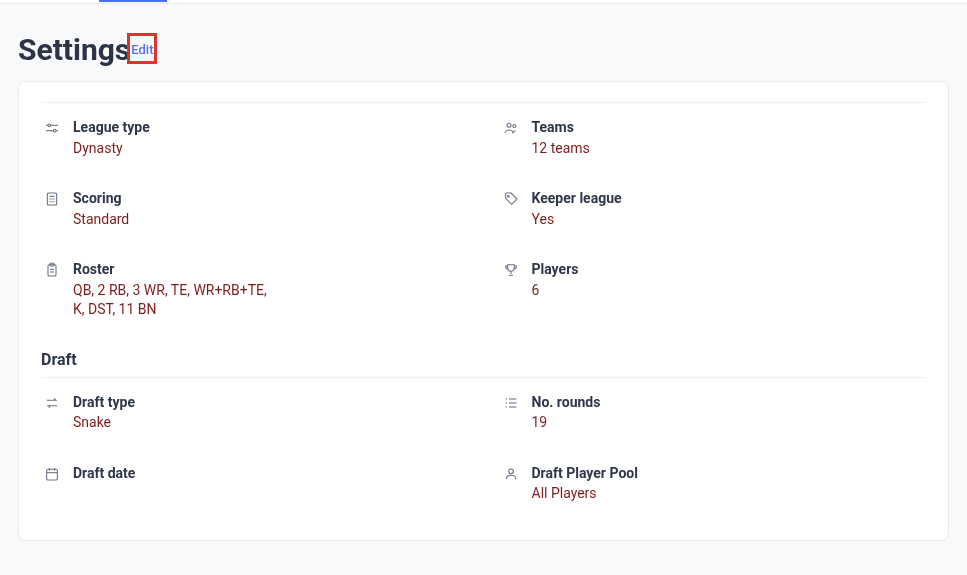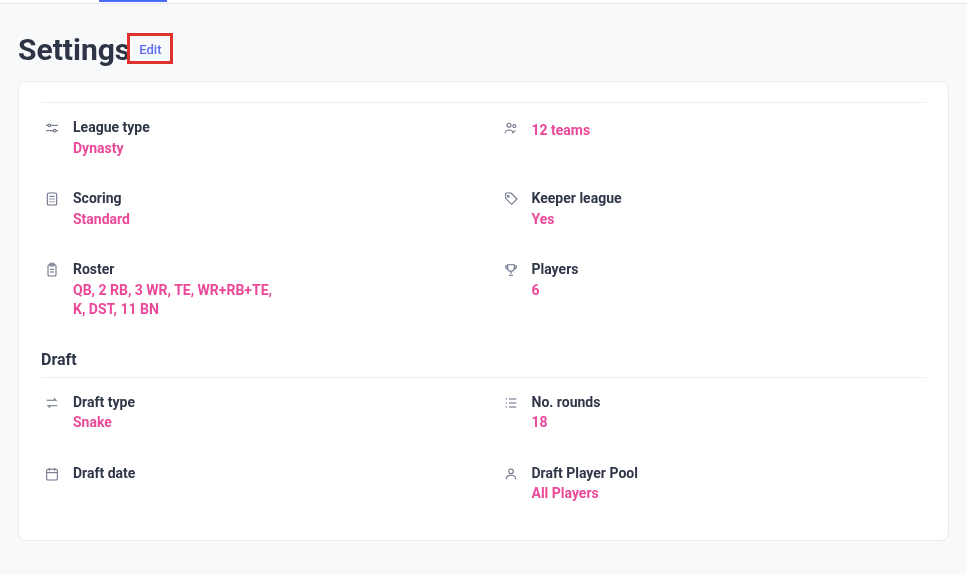--- a/index.html
+++ b/index.html
@@ -34,21 +34,21 @@
     align-items: center;
     margin-bottom: 14px;
   }
   .page-title {
     font-size: 30px;
     font-weight: 700;
     color: #2d3445;
   }
   .edit-link {
     border: 3px solid #e0322c;
-    padding: 3px 9px;
+    padding: 3px 1px;
     margin-left: -3px;
     margin-top: -2px;
   }
   .edit-text {
     color: #5b6df0;
     font-size: 13px;
     font-weight: 500;
     cursor: pointer;
   }
   .card {
@@ -101,25 +101,24 @@
   }
   .field-body { flex: 1; min-width: 0; }
   .field-label {
     font-size: 14px;
     font-weight: 700;
     color: #2f3648;
     line-height: 1.25;
   }
   .field-value {
     font-size: 14px;
-    color: #ec4899;
+    color: #7f1d1d;
     line-height: 1.4;
     margin-top: 2px;
     max-width: 200px;
-    font-weight: bold;
   }
 </style>
 </head>
 <body>
 
 <div class="topbar">
   <div class="tab-indicator"></div>
 </div>
 
 <div class="page">
@@ -155,20 +154,21 @@
         <div class="field">
           <span class="field-icon">
             <svg viewBox="0 0 24 24">
                 <circle cx="9" cy="8" r="3"></circle>
                 <path d="M3 20c0-3 3-5 6-5s6 2 6 5"></path>
                 <circle cx="17" cy="9" r="2.3"></circle>
                 <path d="M15 20c0-2 2-4 4-4"></path>
               </svg>
           </span>
           <div class="field-body">
+            <div class="field-label">Teams</div>
             <div class="field-value">12 teams</div>
           </div>
         </div>
 
         <div class="field">
           <span class="field-icon">
             <svg viewBox="0 0 24 24">
                 <rect x="5" y="3" width="14" height="18" rx="2"></rect>
                 <line x1="8" y1="8" x2="16" y2="8"></line>
                 <line x1="9" y1="12" x2="9" y2="12" stroke-linecap="round" stroke-width="2"></line>
@@ -256,21 +256,21 @@
                 <line x1="9" y1="6" x2="20" y2="6"></line>
                 <line x1="9" y1="12" x2="20" y2="12"></line>
                 <line x1="9" y1="18" x2="20" y2="18"></line>
                 <line x1="5" y1="6" x2="5" y2="6" stroke-linecap="round" stroke-width="2"></line>
                 <line x1="5" y1="12" x2="5" y2="12" stroke-linecap="round" stroke-width="2"></line>
                 <line x1="5" y1="18" x2="5" y2="18" stroke-linecap="round" stroke-width="2"></line>
               </svg>
           </span>
           <div class="field-body">
             <div class="field-label">No. rounds</div>
-            <div class="field-value">18</div>
+            <div class="field-value">19</div>
           </div>
         </div>
 
 
         <div class="field">
           <span class="field-icon">
             <svg viewBox="0 0 24 24">
                 <rect x="4" y="5" width="16" height="16" rx="2"></rect>
                 <line x1="4" y1="10" x2="20" y2="10"></line>
                 <line x1="8" y1="3" x2="8" y2="7"></line>

